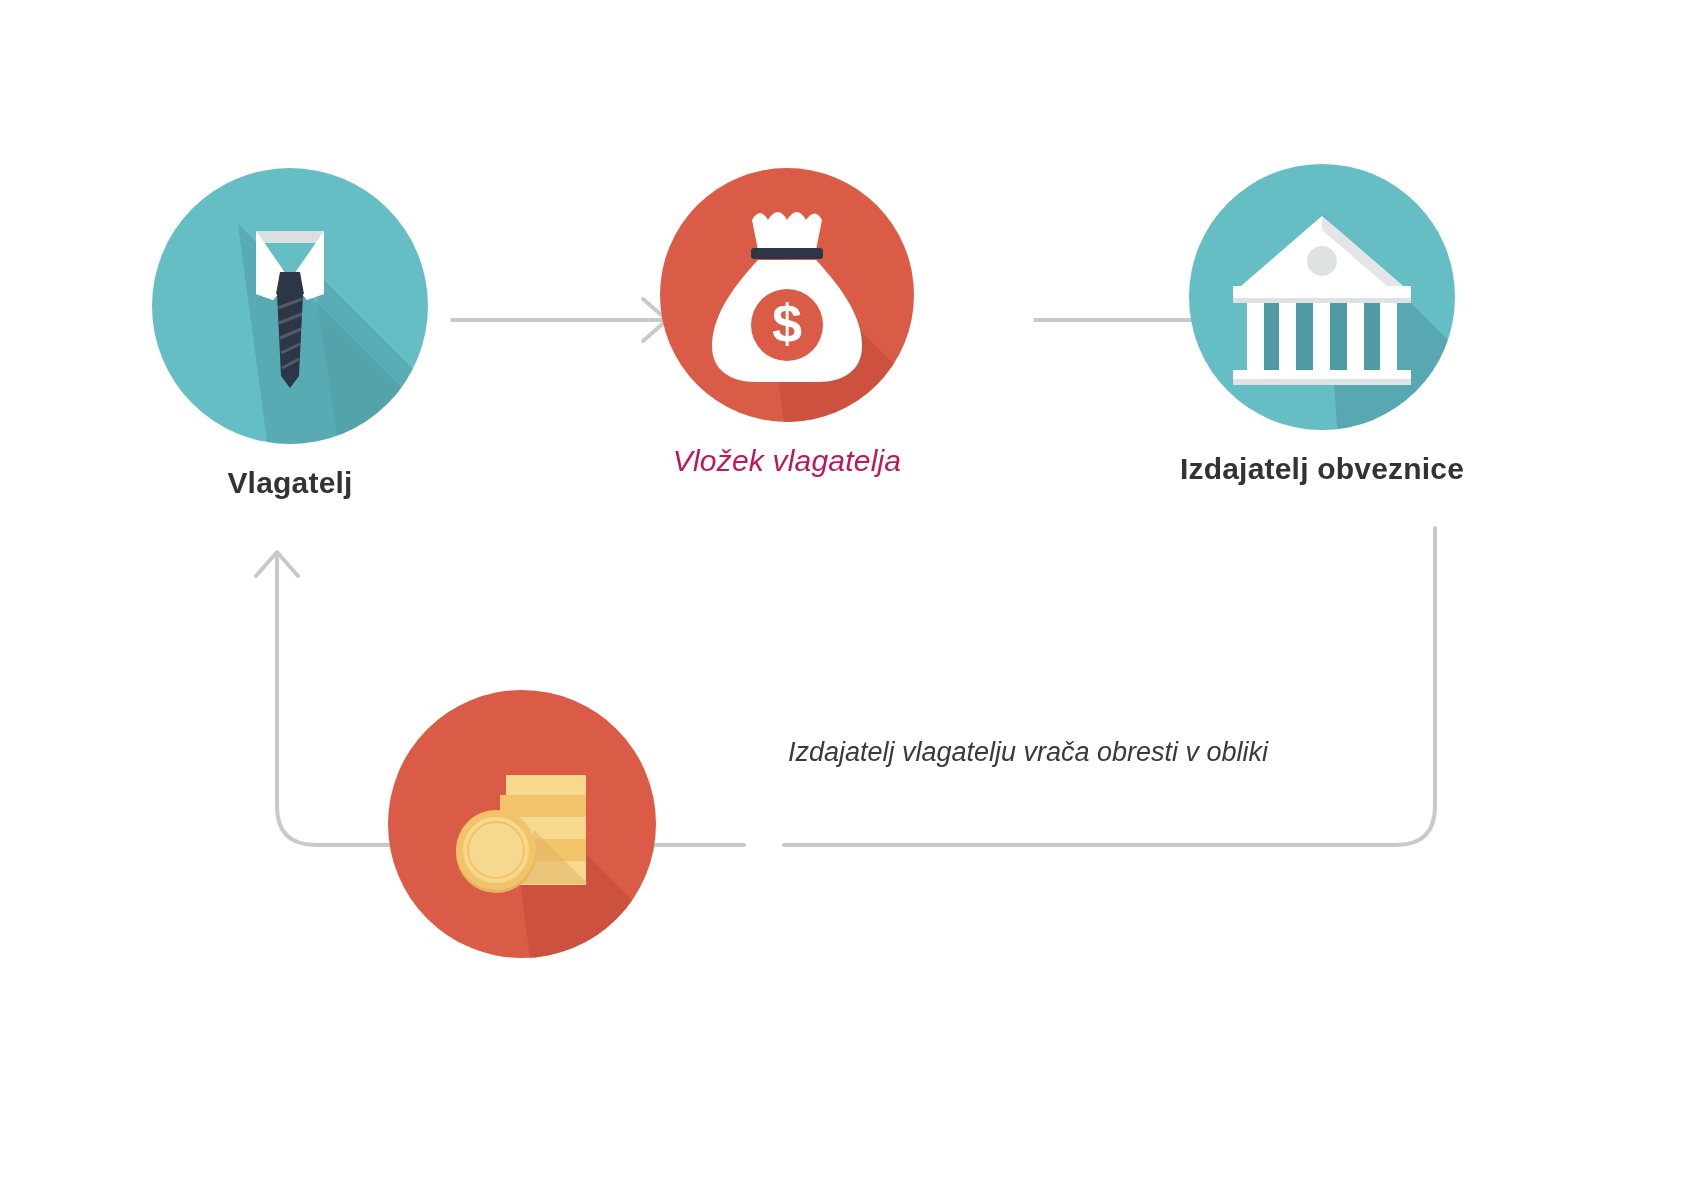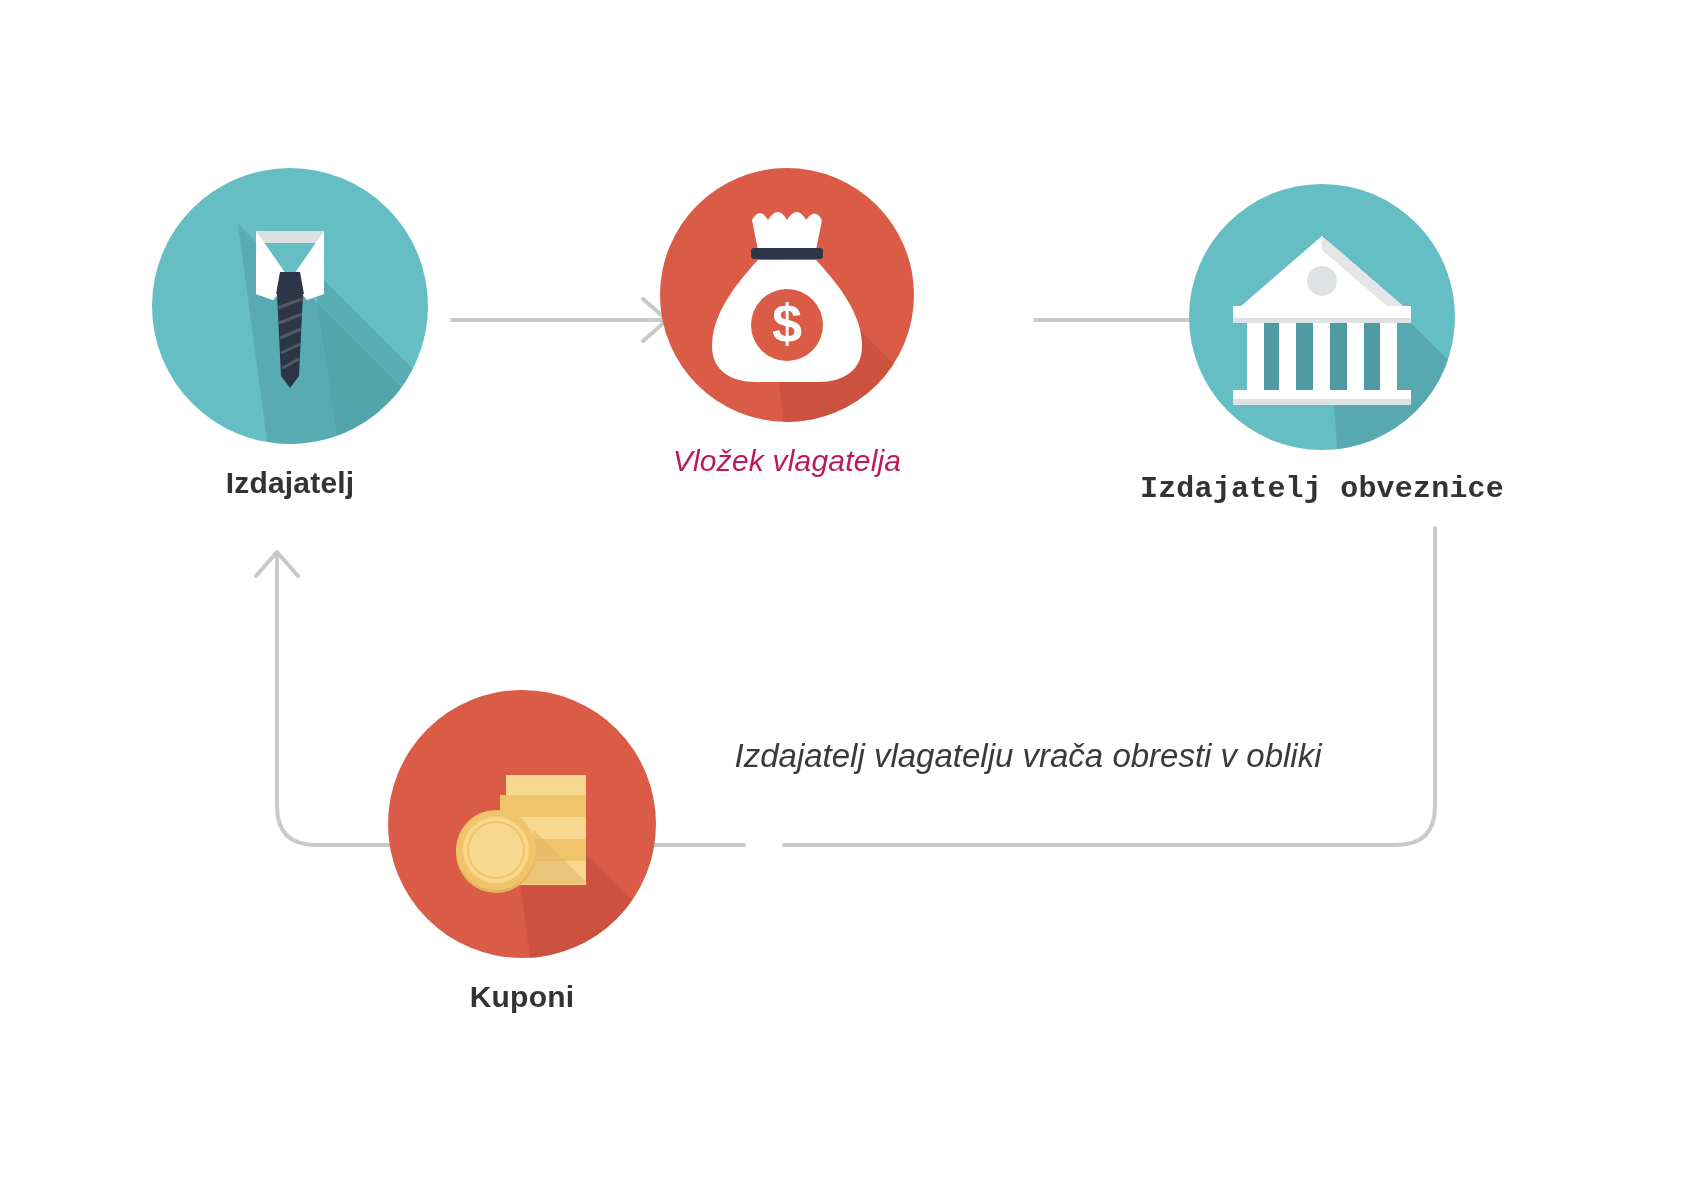--- a/index.html
+++ b/index.html
@@ -52,32 +52,32 @@
   }
   .node-label.italic {
     font-style: italic;
     font-weight: normal;
     color: #be185d;
   }
 
   
   #node-investor   { left: 100px;  top: 168px;  width: 380px; }
   #node-deposit    { left: 597px;  top: 168px;  width: 380px; }
-  #node-issuer     { left: 1092px; top: 184px;  width: 460px; font-family: Liberation Mono, monospace; }
+  #node-issuer     { left: 1092px; top: 164px;  width: 460px; }
   #node-coupons    { left: 332px;  top: 690px;  width: 380px; }
 
   
   #flow-caption {
     position: absolute;
     left: 718px;
     top: 733px;
     width: 620px;
     text-align: center;
     font-style: italic;
-    font-size: 33px;
+    font-size: 27px;
     line-height: 1.42;
     color: #3a3a3a;
   }
   #flow-caption .cap-line { display: block; white-space: nowrap; }
 </style>
 </head>
 <body>
 
 <div id="diagram-canvas">
 
@@ -136,21 +136,21 @@
           <g opacity="0.18" stroke="#ffffff" stroke-width="3">
             <line x1="126" y1="140" x2="150" y2="131"></line>
             <line x1="127" y1="155" x2="150" y2="146"></line>
             <line x1="128" y1="170" x2="149" y2="161"></line>
             <line x1="129" y1="185" x2="148" y2="176"></line>
             <line x1="130" y1="200" x2="147" y2="191"></line>
           </g>
         </g>
       </svg>
     </div>
-    <div class="node-label bold">Izdajatelj</div>
+    <div class="node-label bold">Vlagatelj</div>
   </div>
 
   <div class="node" id="node-deposit">
     <div class="node-circle-wrap" style="width:254px;height:254px;">
       <svg width="254" height="254" viewBox="0 0 254 254">
         <defs>
           <clipPath id="clipDeposit">
               <circle cx="127" cy="127" r="127"></circle>
             </clipPath>
         </defs>
@@ -243,20 +243,19 @@
 
           <path d="M 146 140 L 200 194 L 130 194 Z" fill="#e0b468" opacity="0.55"></path>
 
           <circle cx="108" cy="163" r="40" fill="#e3b45c"></circle>
           <circle cx="108" cy="160" r="40" fill="#f2c46a"></circle>
           <circle cx="108" cy="160" r="31" fill="none" stroke="#f7d88f" stroke-width="4"></circle>
           <circle cx="108" cy="160" r="27" fill="#f7d88f"></circle>
         </g>
       </svg>
     </div>
-    <div class="node-label bold">Kuponi</div>
   </div>
 
   <div id="flow-caption">
     <span class="cap-line">Izdajatelj vlagatelju vrača obresti v obliki</span>
   </div>
 
 </div>
 
 </body></html>

